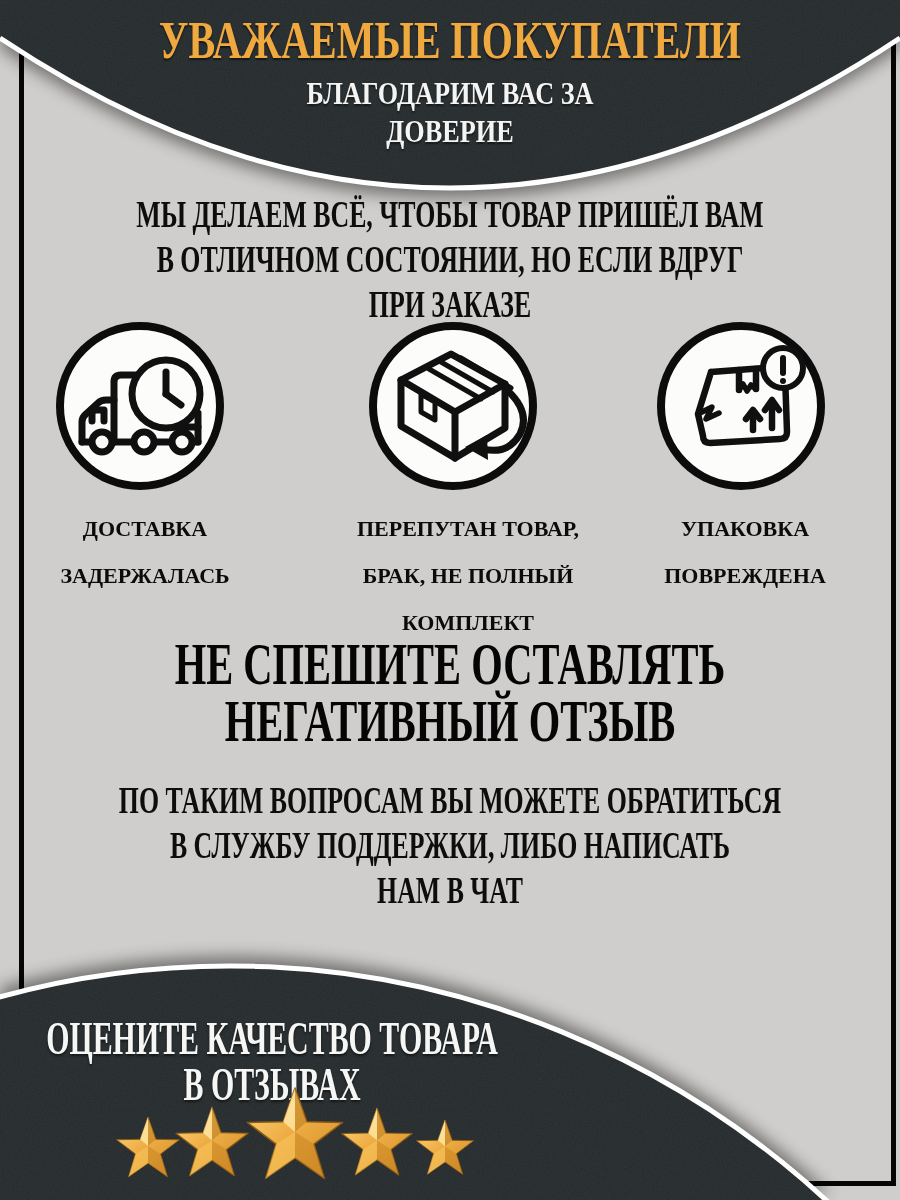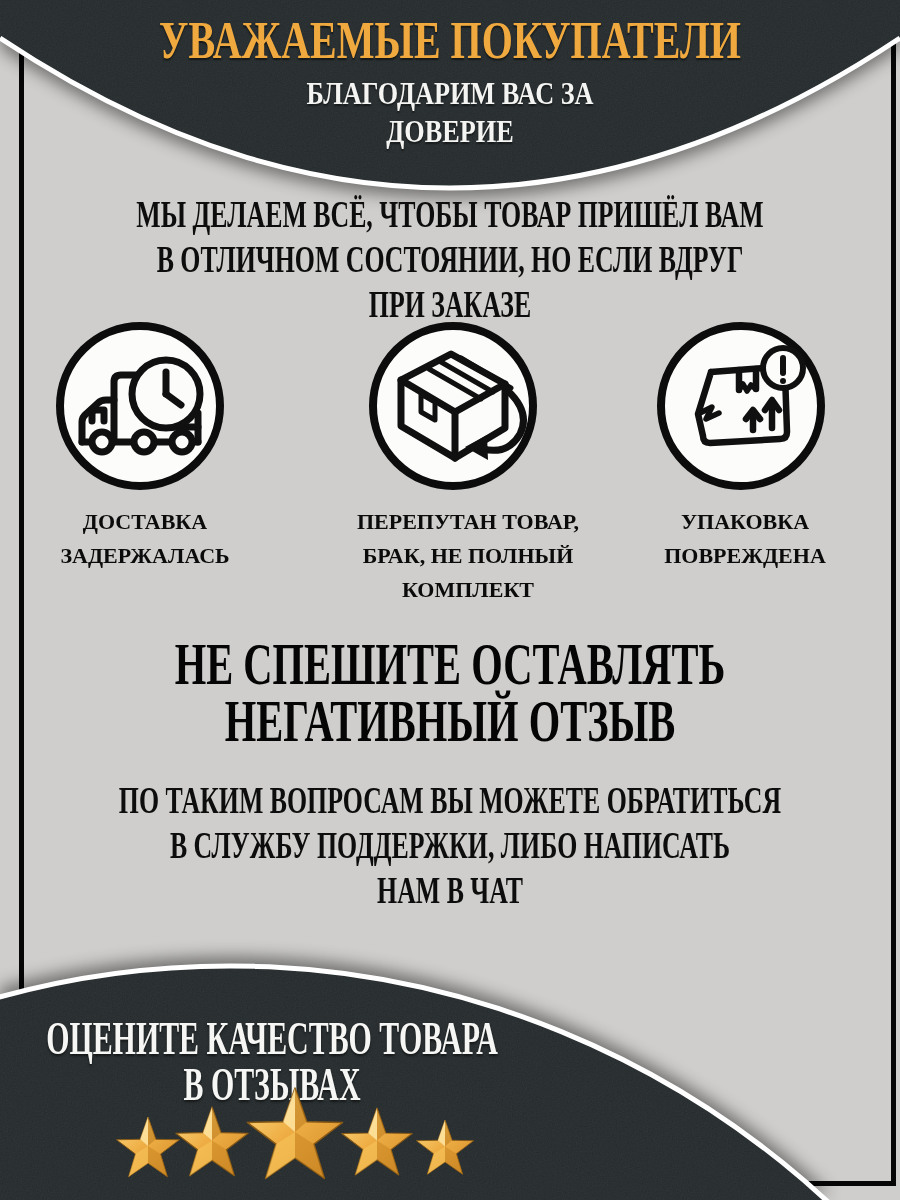--- a/index.html
+++ b/index.html
@@ -28,21 +28,21 @@
     transform:scaleX(.77);text-shadow:0 2px 2px rgba(0,0,0,.55);}
   .hdr-sub .cline{font-size:32px;height:38px;line-height:38px;color:#F4F4F2;
     transform:scaleX(.82);text-shadow:0 2px 2px rgba(0,0,0,.5);}
   .intro .cline,.support .cline{font-size:38px;height:45px;line-height:45px;color:#0D0D0D;transform:scaleX(.68);}
   .warning .cline{font-size:60px;height:57px;line-height:57px;color:#050505;transform:scaleX(.675);}
   .ftr-text .cline{font-size:46px;height:46px;line-height:46px;color:#F6F6F4;
     transform:scaleX(.65);text-shadow:0 2px 3px rgba(0,0,0,.55);}
   .icon-box{position:absolute;z-index:3;width:176px;height:176px;}
   .issue-label{
     position:absolute;z-index:3;top:505px;
-    font-size:22px;font-weight:bold;line-height:34px;color:#0B0B0B;
+    font-size:22px;font-weight:bold;line-height:47px;color:#0B0B0B;
     text-align:center;
   }
   .lbl-1{left:25px;width:240px;}
   .lbl-2{left:338px;width:260px;}
   .lbl-3{left:625px;width:240px;text-align:center;}
   .stars{position:absolute;left:105px;top:1086px;z-index:3;}
 </style>
 </head>
 <body>
 

